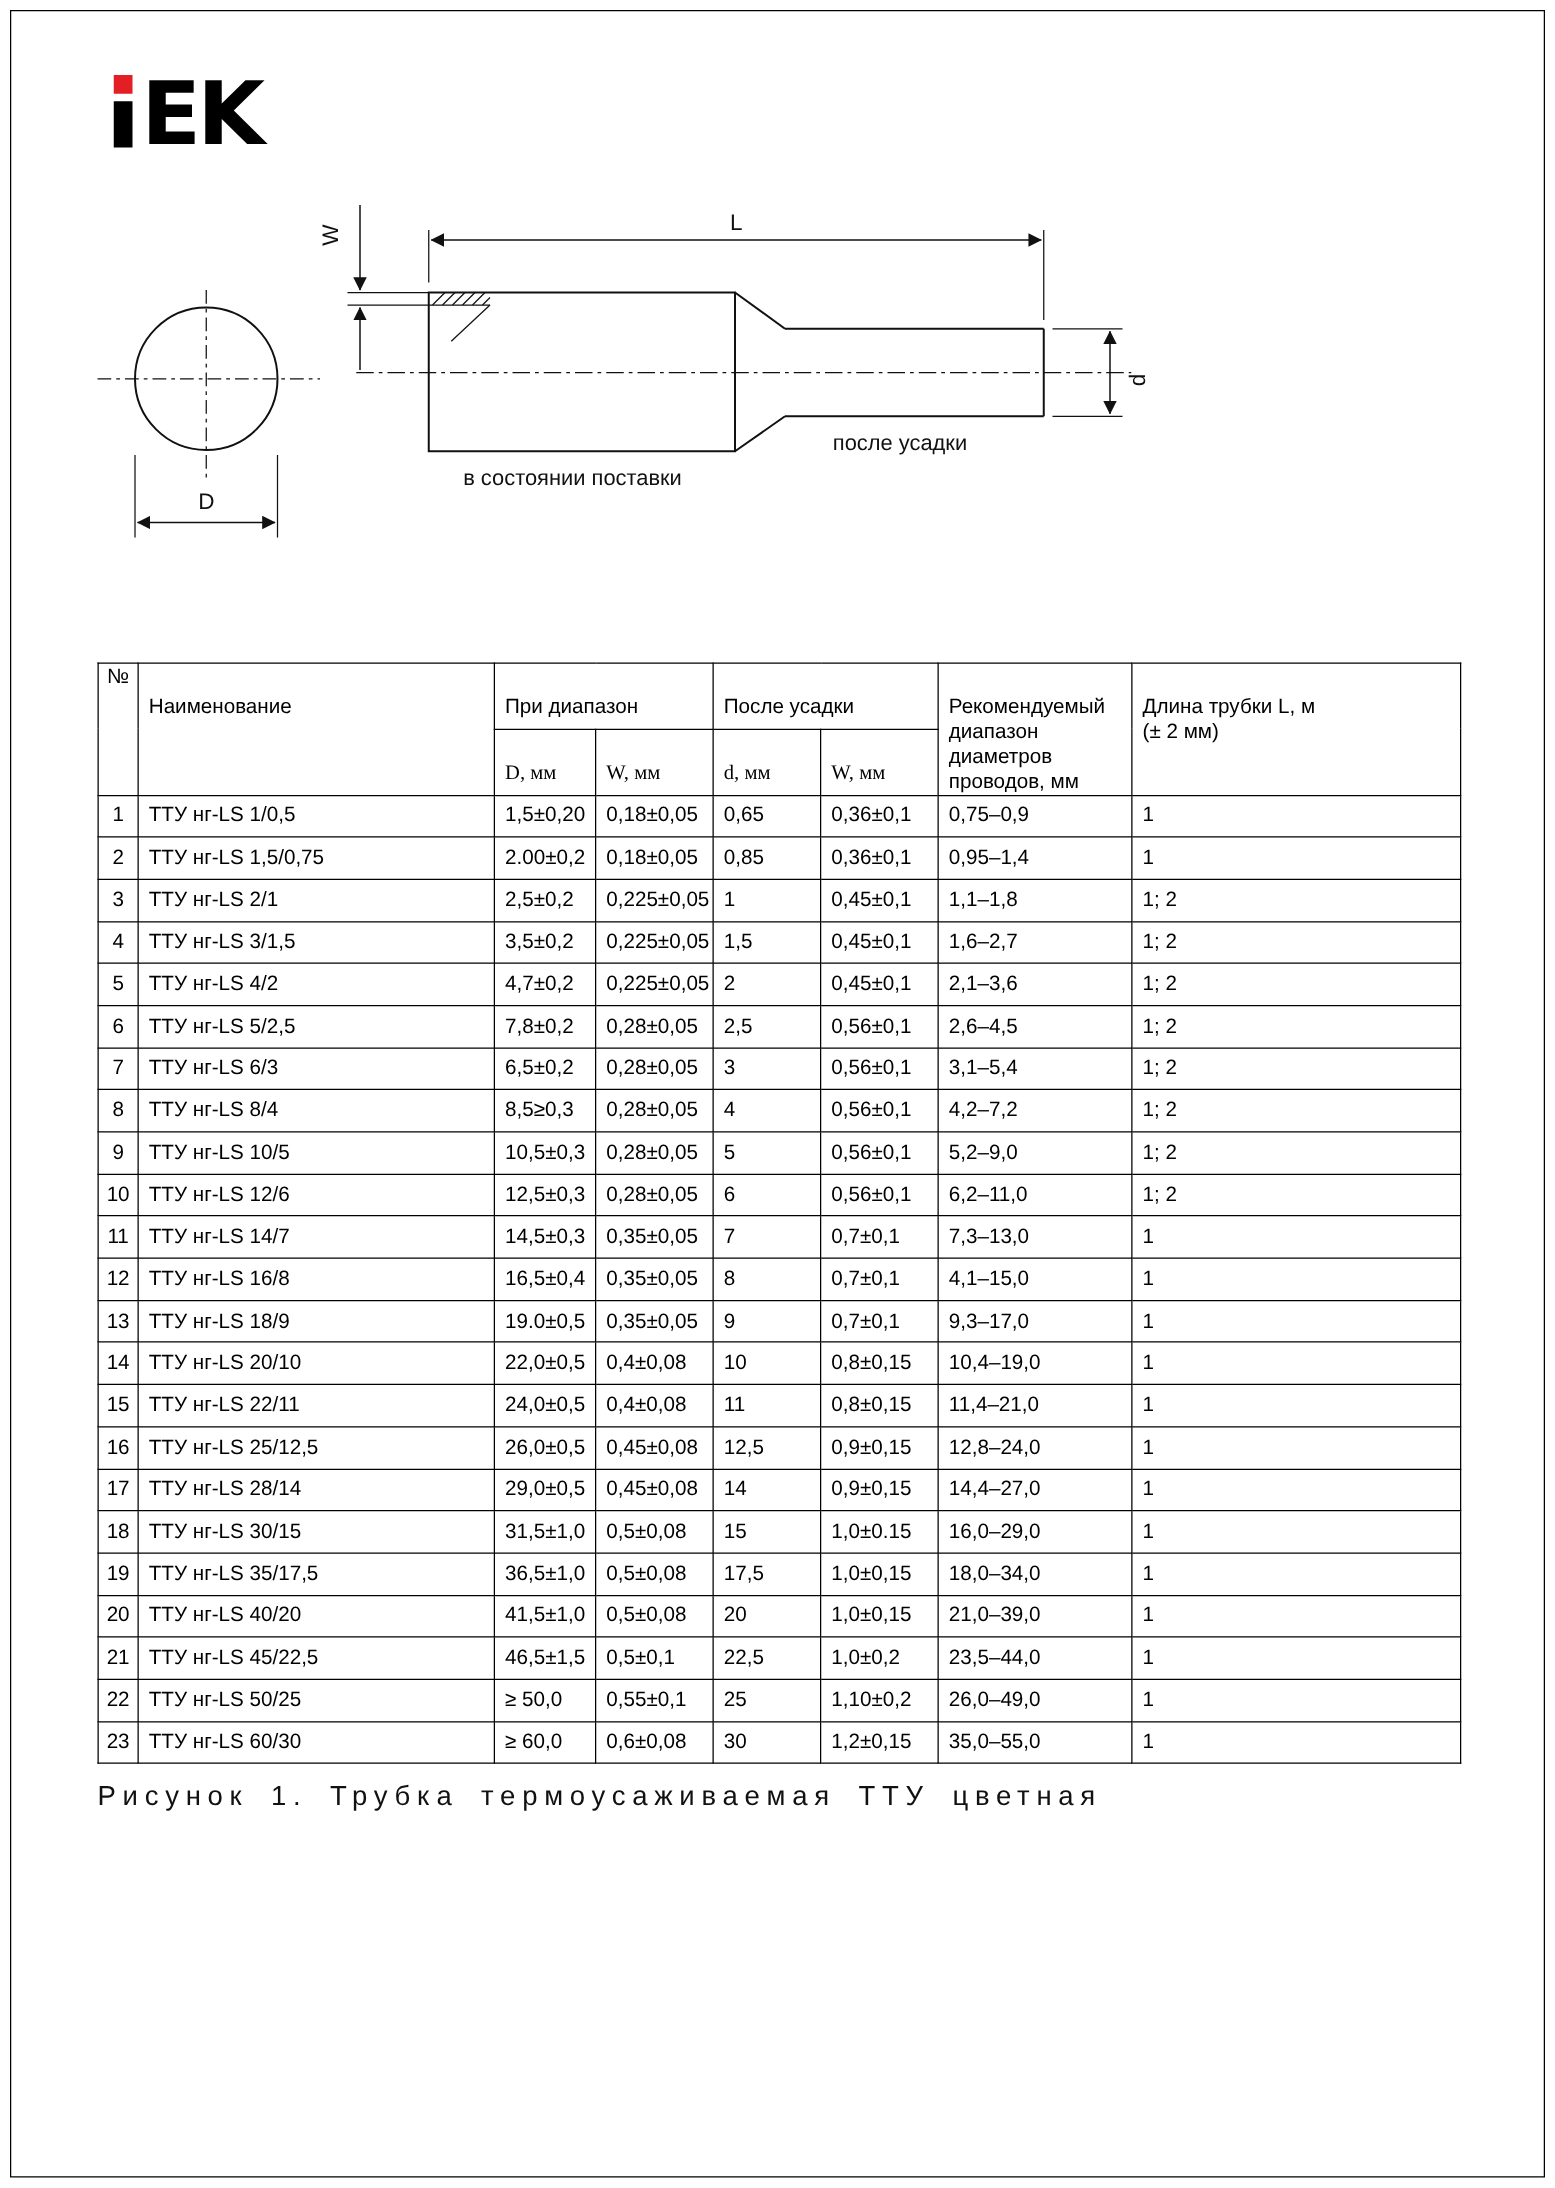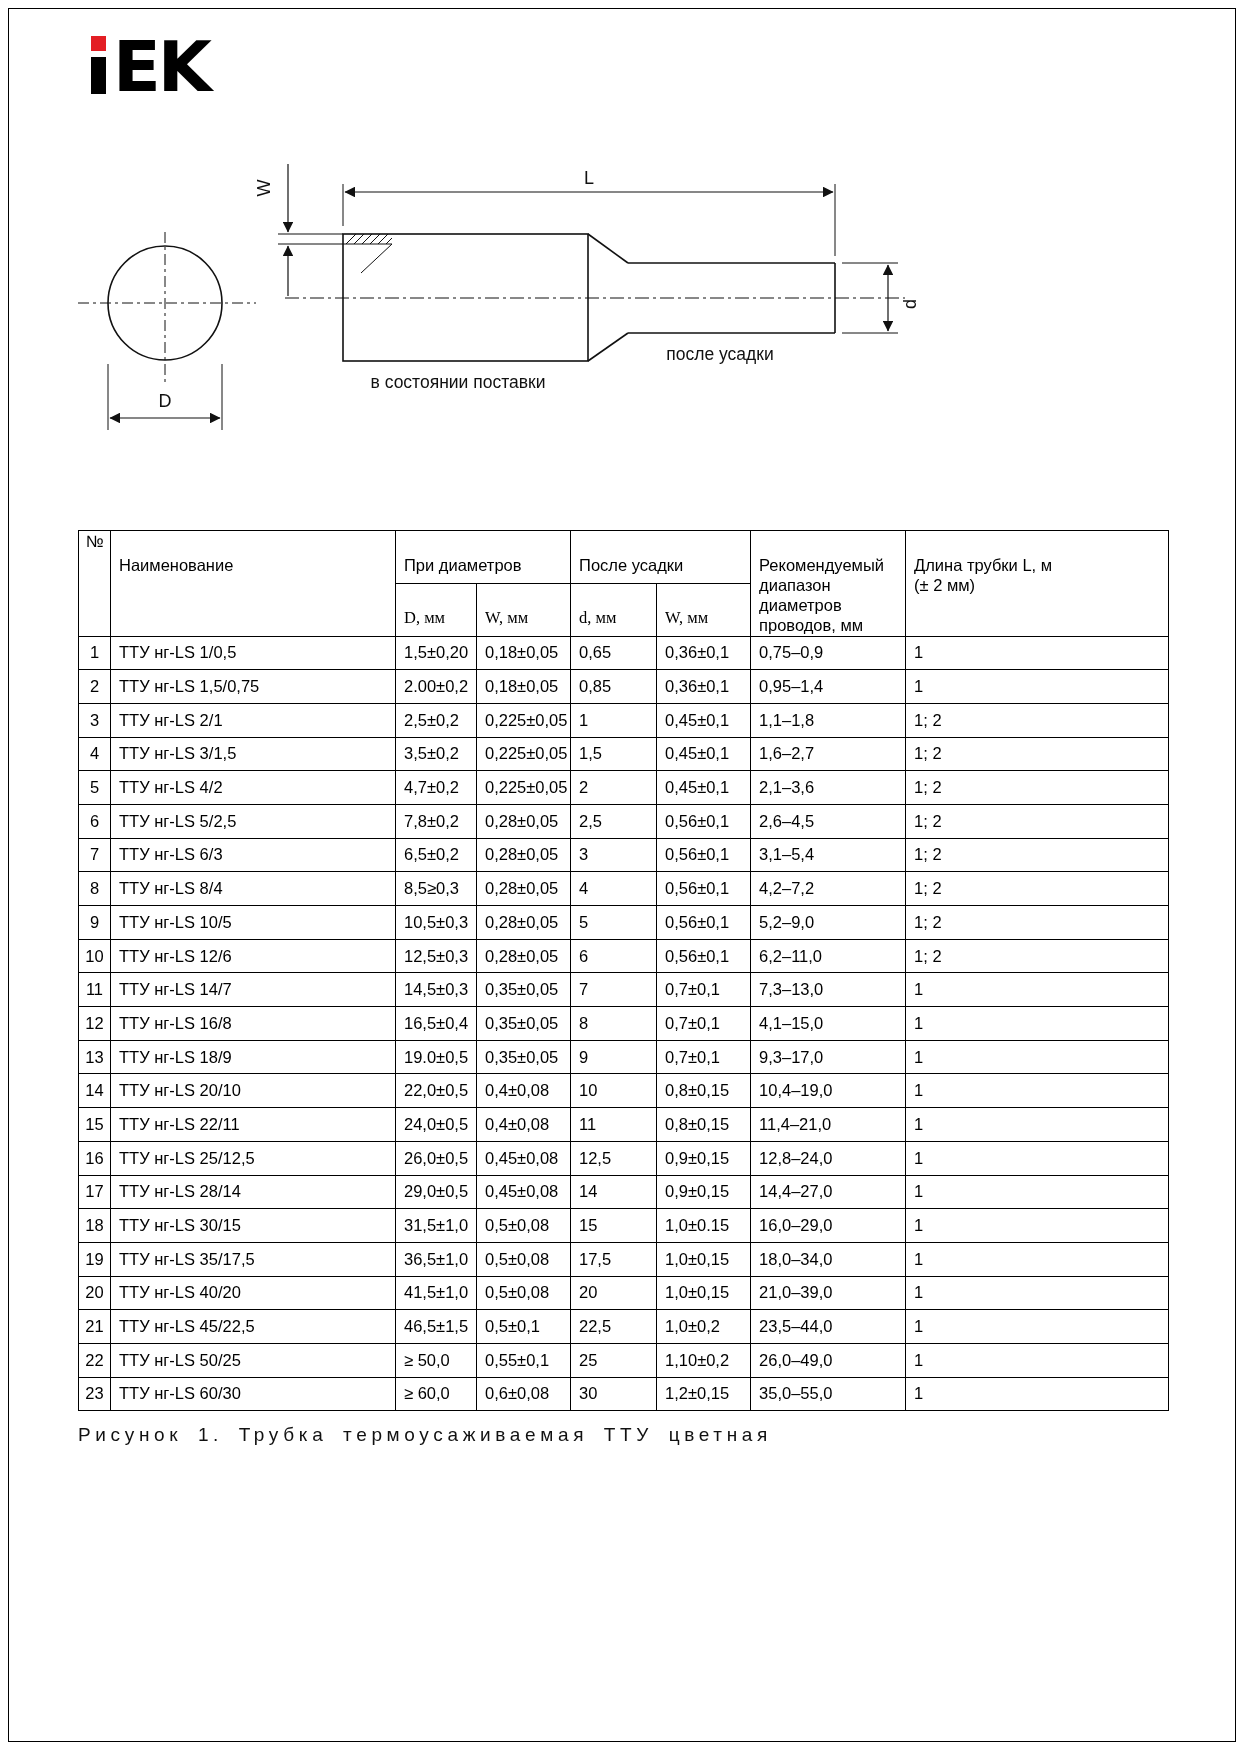--- a/index.html
+++ b/index.html
@@ -8,21 +8,21 @@
     width:1244px; height:1750px; position:relative;
     font-family:"Liberation Sans", sans-serif; color:#000;
     overflow:hidden;
   }
   .page-frame {
     position:absolute; left:8px; top:8px; right:8px; bottom:8px;
     border:1px solid #000; pointer-events:none;
   }
 
   
-  .logo { position:absolute; left:76px; top:24px; display:flex; align-items:flex-end; height:70px;padding-left:15px; }
+  .logo { position:absolute; left:76px; top:48px; display:flex; align-items:flex-end; height:70px;padding-left:15px; }
   .logo-i { display:flex; flex-direction:column; align-items:center; justify-content:flex-end; margin-right:7px; }
   .logo-dot { width:15px; height:15px; margin-bottom:6px; background:#e31e24; }
   .logo-stem { width:15px; height:37px; background:#000; }
   .logo-ek {
     font-family:"DejaVu Sans", sans-serif; font-weight:800; font-size:70px;
     line-height:0.76; letter-spacing:-3px; color:#000;
   }
 
   
   .diagram { position:absolute; left:60px; top:146px; }
@@ -39,21 +39,21 @@
   thead th { vertical-align:top; padding-top:24px; line-height:1.22; }
   thead tr:first-child th { height:43px; }
   thead tr:last-child th { height:37px;font-family:Liberation Serif, serif; }
   tbody td { height:33.7px; vertical-align:middle; }
   .c-num { text-align:center; padding:0 2px; }
   .pre { white-space:pre-line; }
 
   
   .caption {
     position:absolute; left:78px; top:1424px;
-    font-size:19px; letter-spacing:0.245em; word-spacing:0.3em; color:#111;
+    font-size:22px; letter-spacing:0.245em; word-spacing:0.3em; color:#111;
   }
 </style>
 </head>
 <body>
 
 <div class="page-frame"></div>
 
 <div class="logo">
   <div class="logo-i">
     <div class="logo-dot" style="background: rgb(227, 30, 36);"></div>
@@ -134,21 +134,21 @@
         <col style="width:94px">
       <col style="width:86px">
         <col style="width:94px">
         <col style="width:155px">
         <col style="width:263px">
     </colgroup>
     <thead>
       <tr>
         <th rowspan="2" class="c-num">№</th>
         <th rowspan="2">Наименование</th>
-        <th colspan="2">При диаметров</th>
+        <th colspan="2">При диапазон</th>
         <th colspan="2">После усадки</th>
         <th rowspan="2" class="pre">Рекомендуемый диапазон диаметров проводов, мм</th>
         <th rowspan="2" class="pre">Длина трубки L, м
 (± 2 мм)</th>
       </tr>
       <tr>
         <th>D, мм</th>
         <th>W, мм</th>
         <th>d, мм</th>
         <th>W, мм</th>

